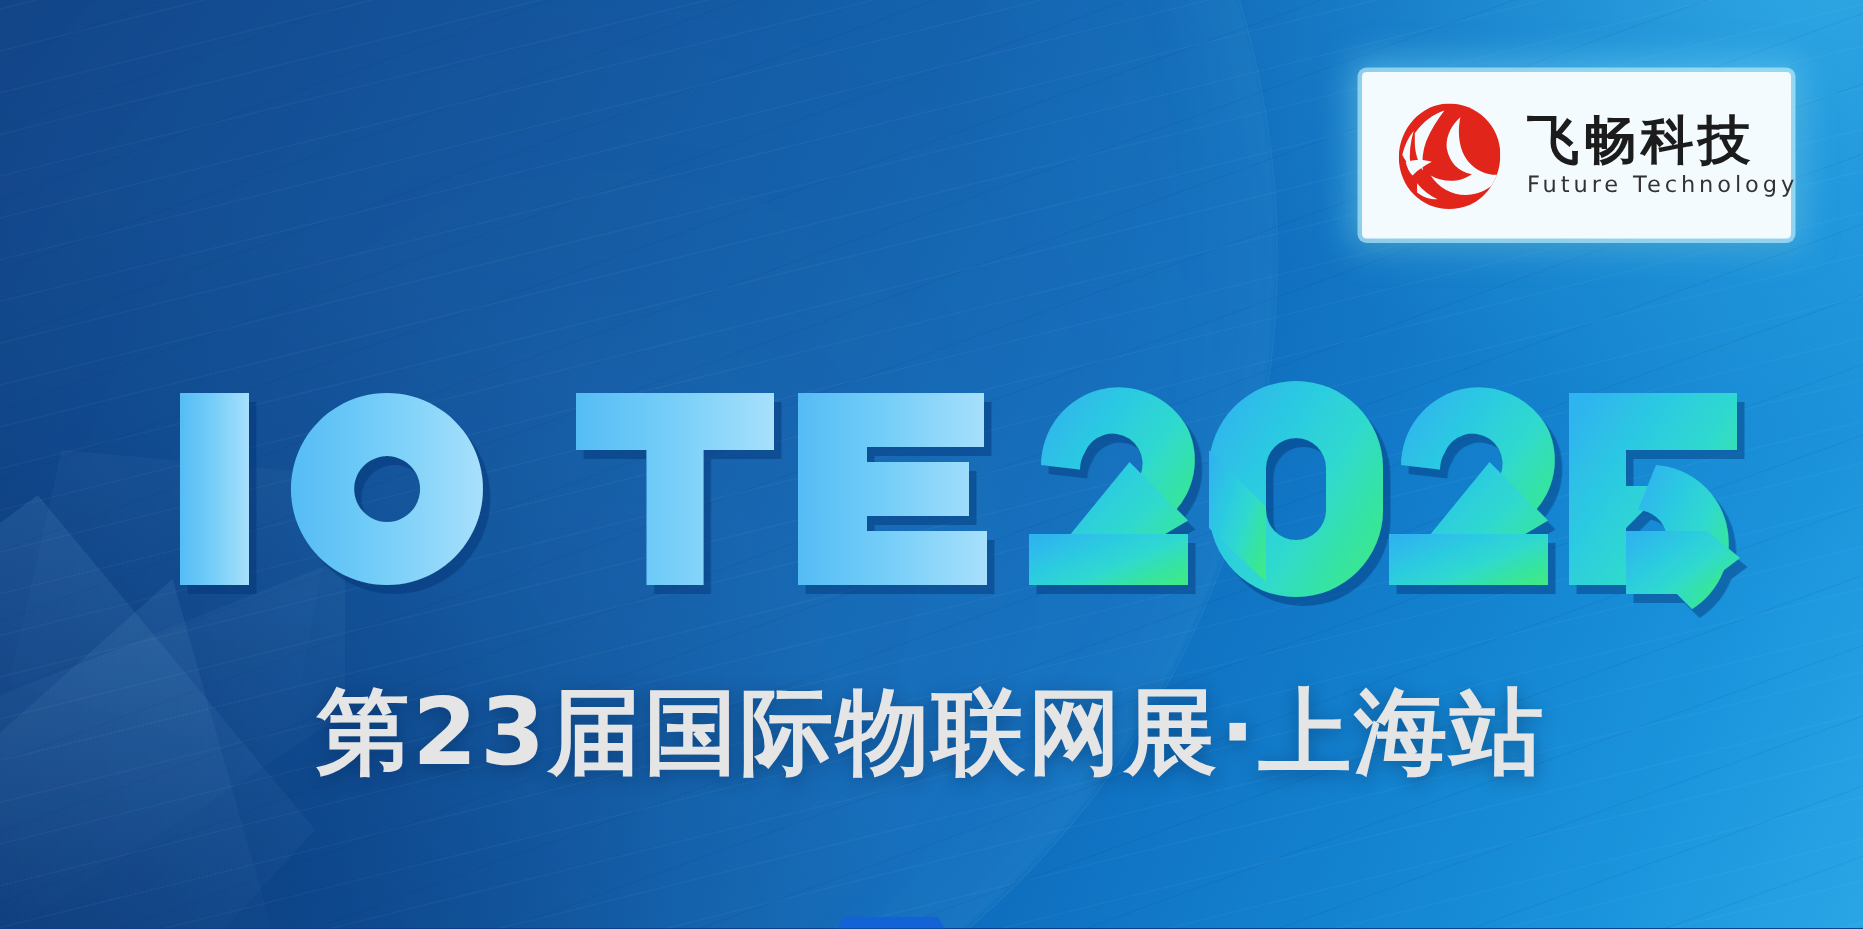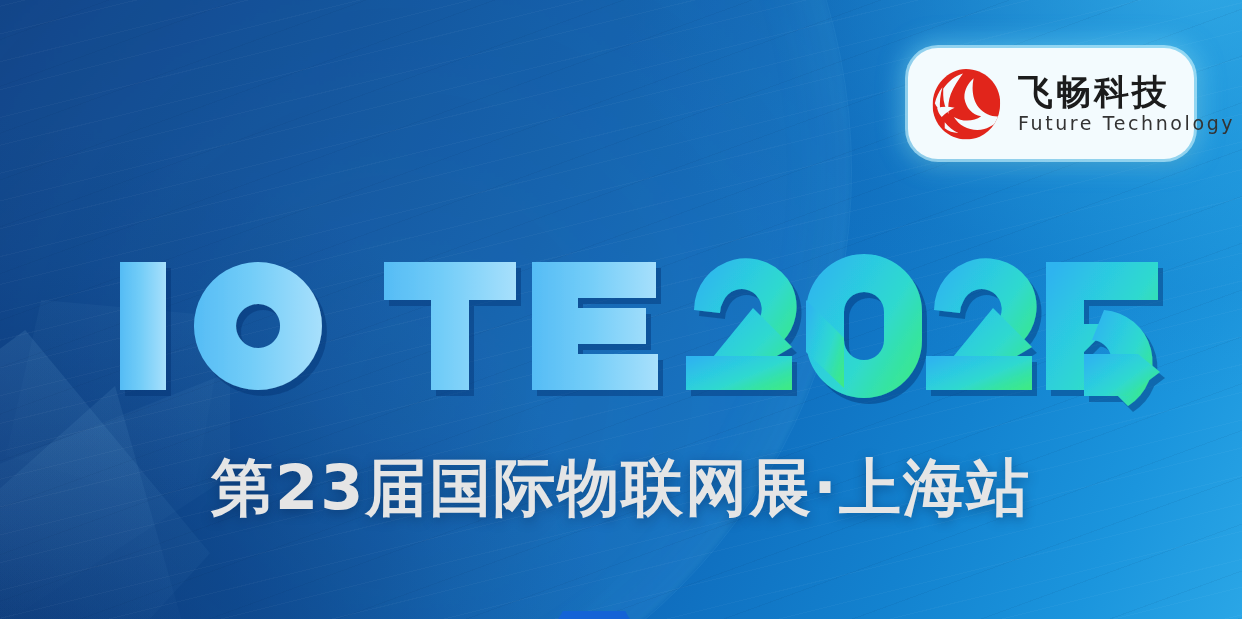--- a/index.html
+++ b/index.html
@@ -144,21 +144,21 @@
     clip-path: polygon(9% 0%, 91% 0%, 100% 100%, 0% 100%);
   }
 
   
   .logo-badge {
     position: absolute;
     left: 908px;
     top: 48px;
     width: 286px;
     height: 111px;
-    border-radius: 30px;
+    border-radius: 3px;
     background: #f3fbfe;
     box-shadow:
       0 0 0 3px rgba(205,245,255,0.60),
       0 0 22px 7px rgba(120,226,255,0.50),
       0 5px 17px rgba(3,35,80,0.28);
     display: flex;
     align-items: center;
     padding: 0 16px 0 20px;
     box-sizing: border-box;
     gap: 14px;
@@ -173,21 +173,21 @@
     font-family: "DejaVu Sans", "Liberation Sans", sans-serif;
     font-size: 35px;
     font-weight: 700;
     color: #1c1c1c;
     letter-spacing: 3px;
     line-height: 1.06;
     white-space: nowrap;
   }
   .logo-en {
     font-family: "DejaVu Sans", "Liberation Sans", sans-serif;
-    font-size: 19px;
+    font-size: 15px;
     font-weight: 500;
     color: #333333;
     letter-spacing: 2.6px;
     line-height: 1.1;
     white-space: nowrap;
   }
 
   
   .wordmark {
     position: absolute;

